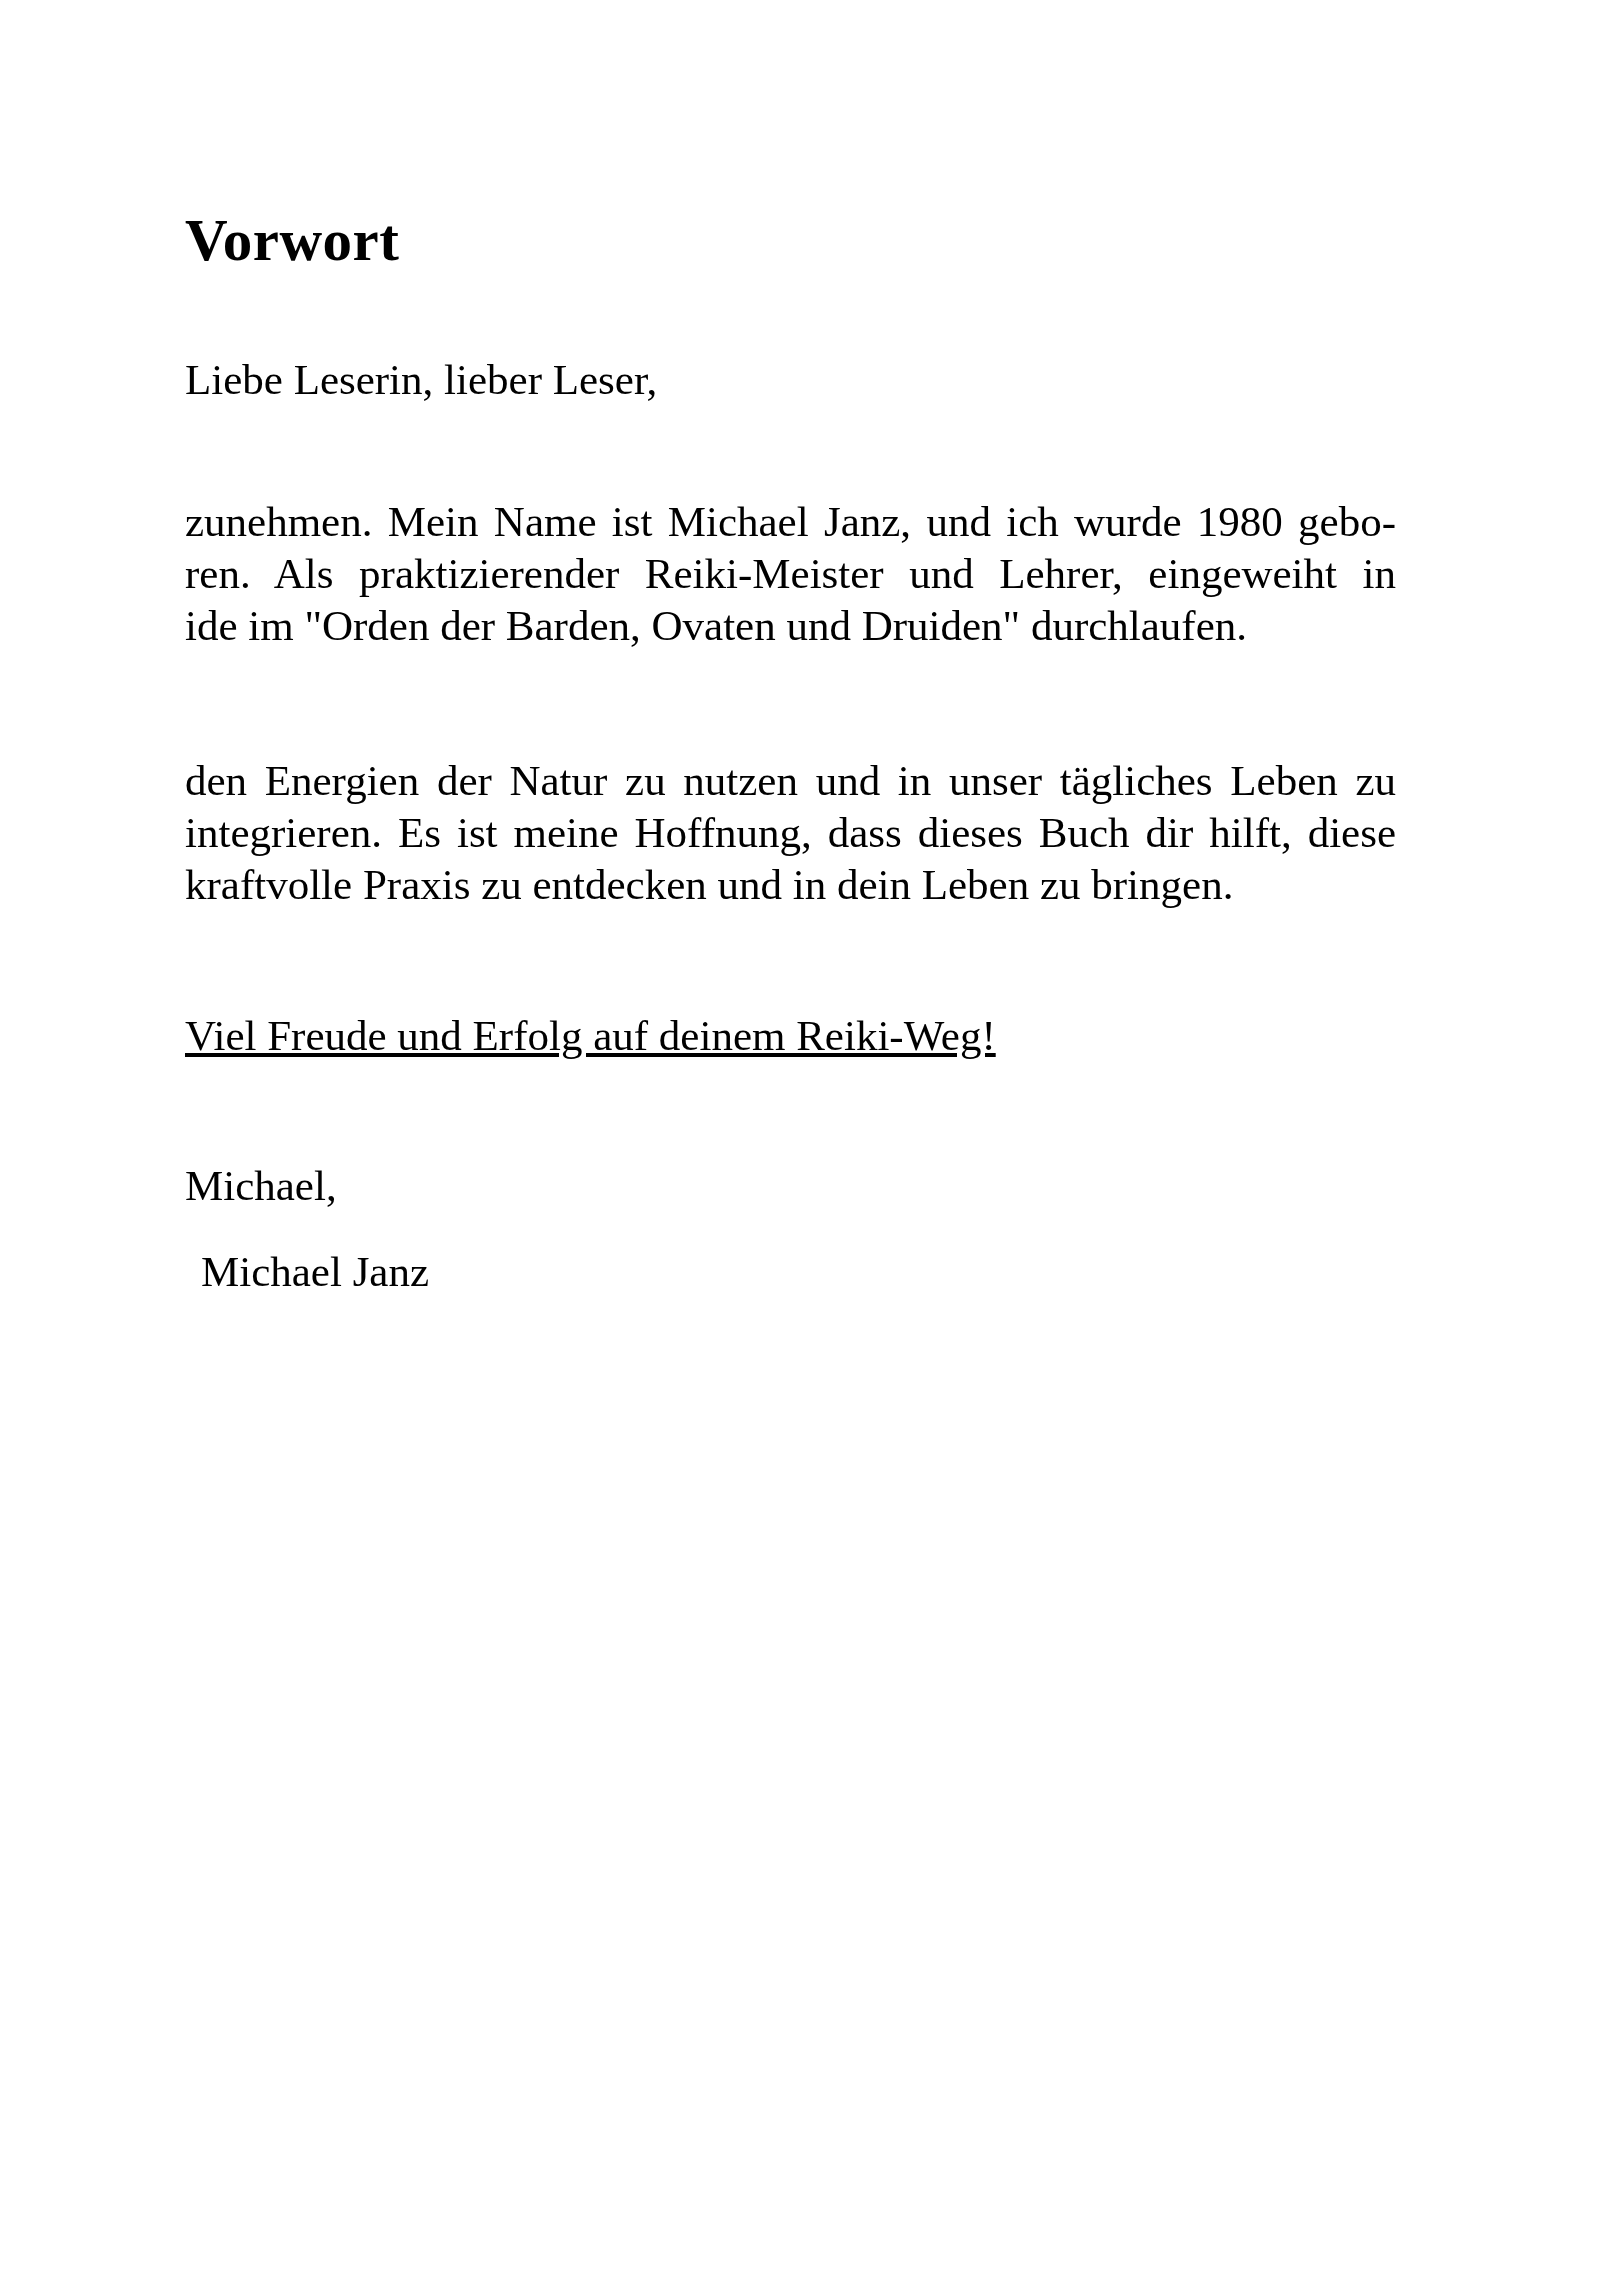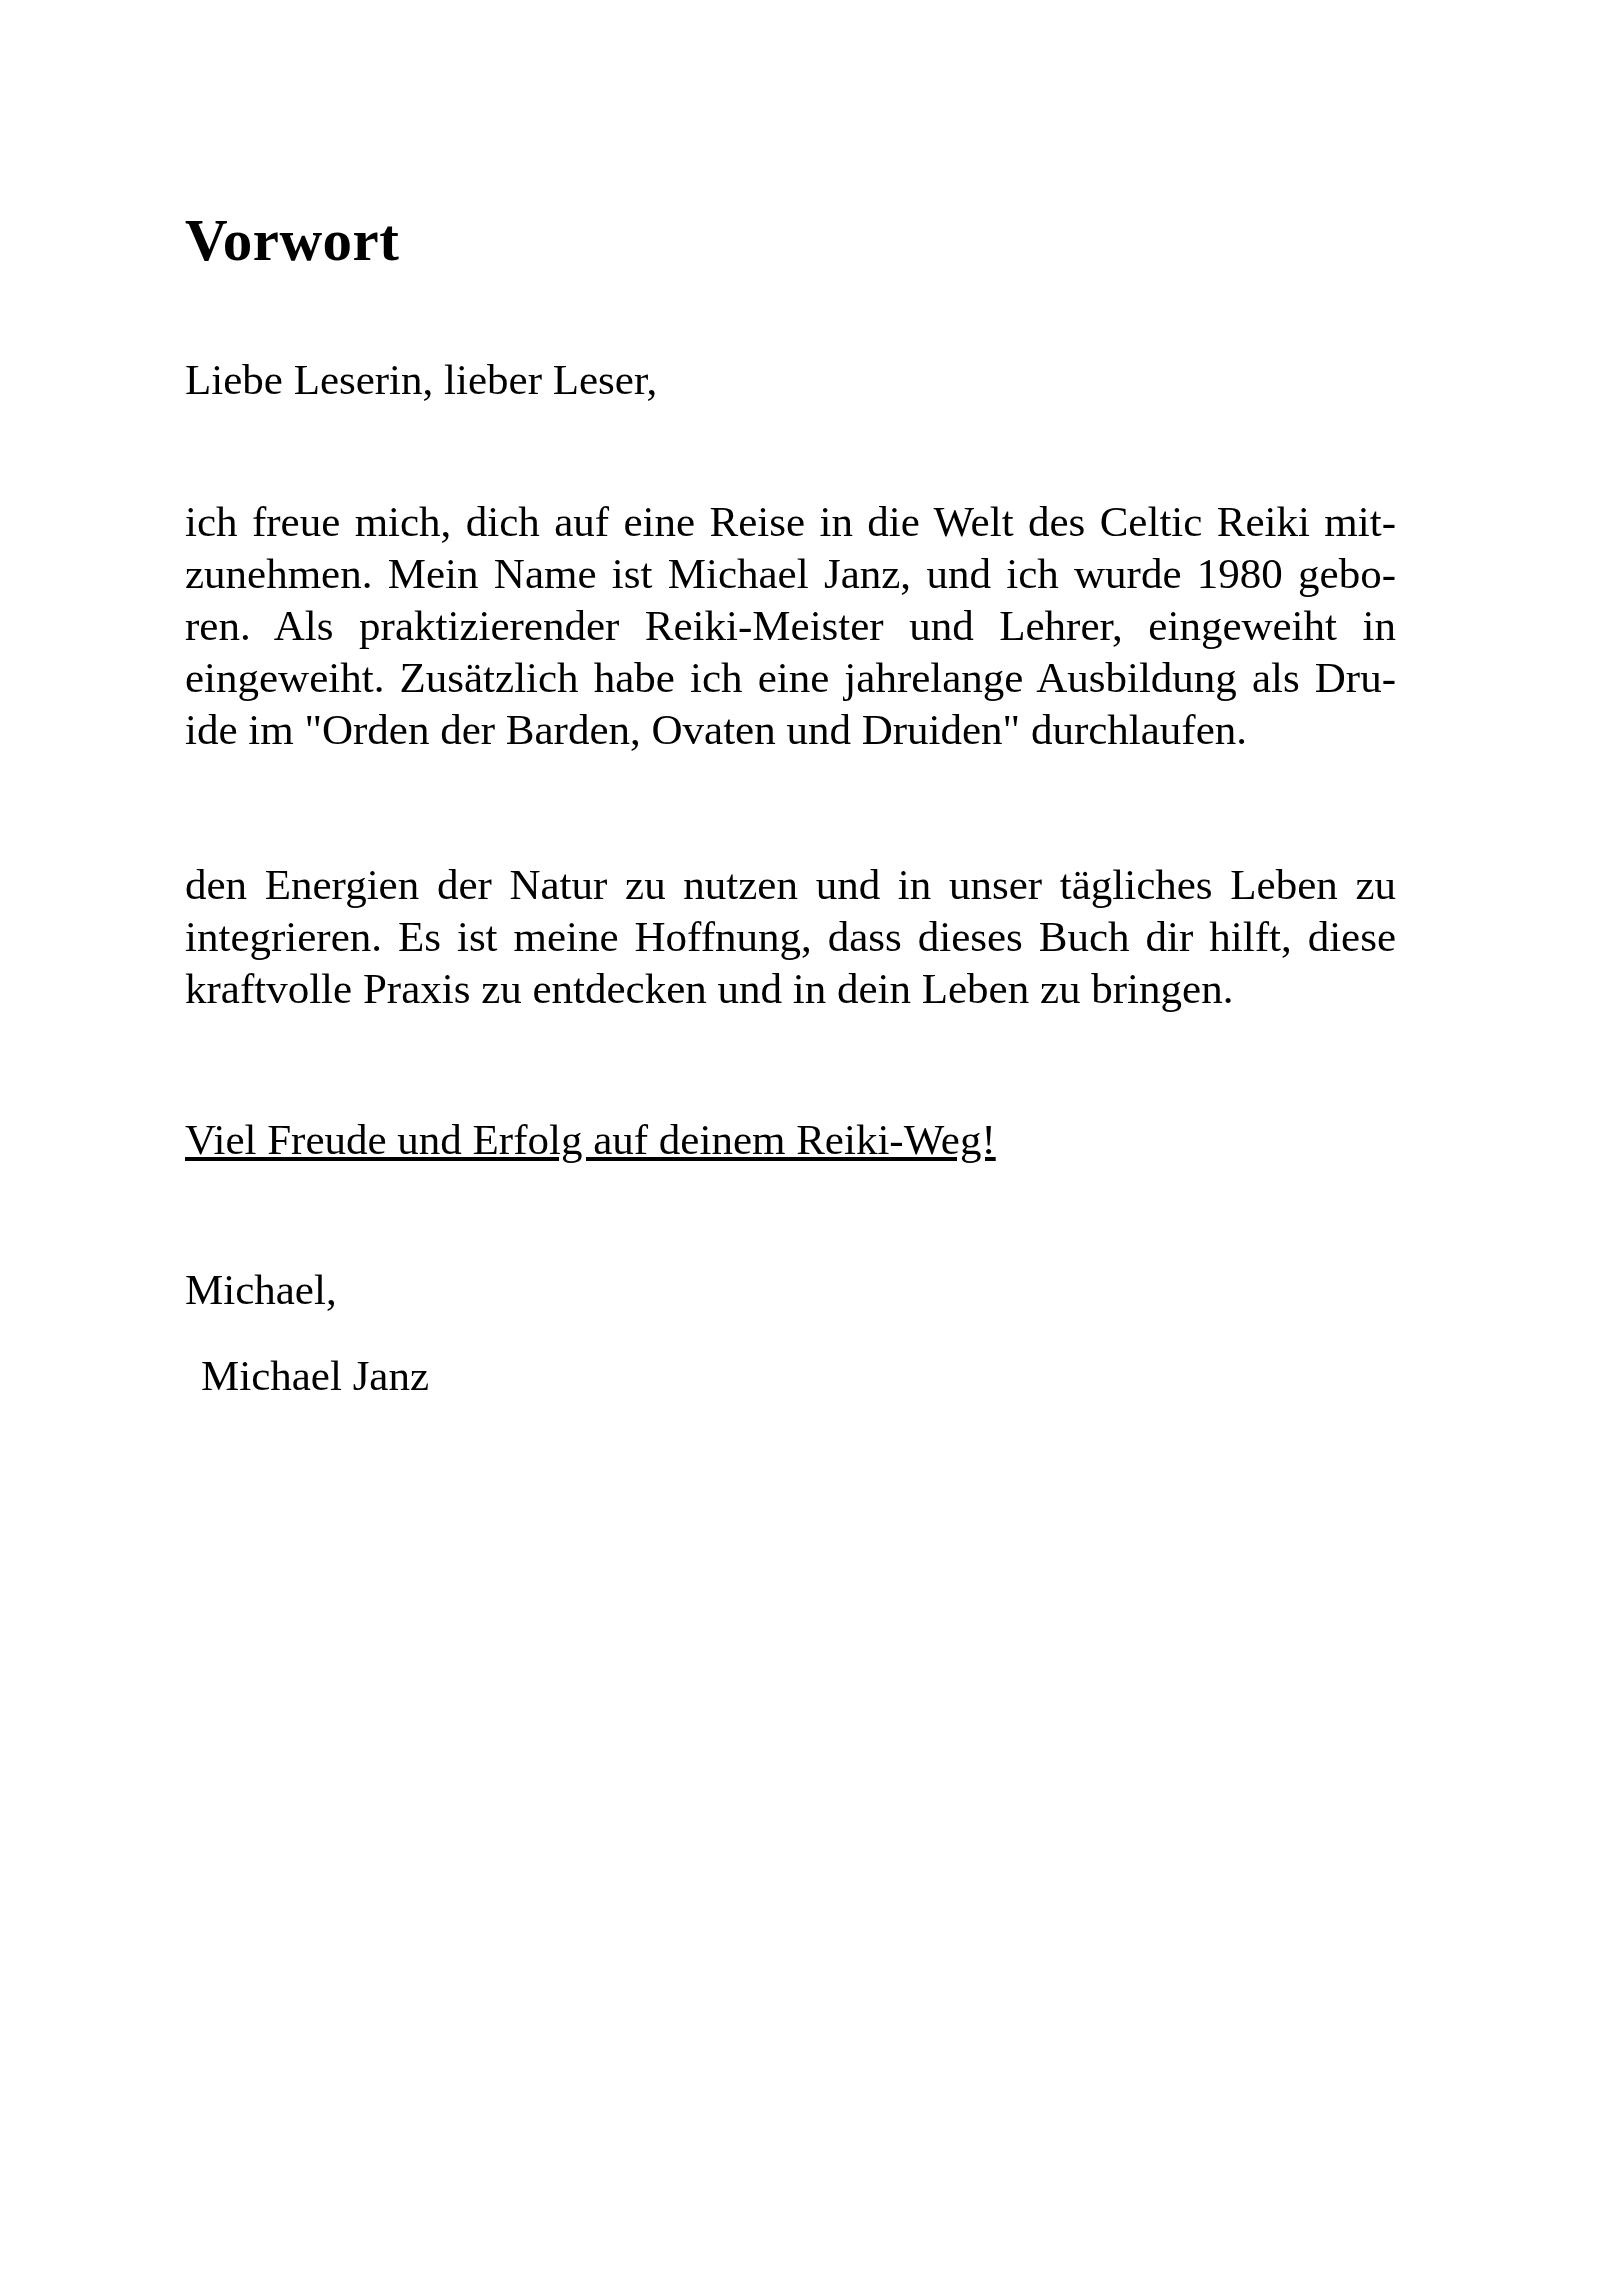--- a/index.html
+++ b/index.html
@@ -59,24 +59,22 @@
 </head>
 <body>
 
 <div class="page">
 
   <h1 class="title">Vorwort</h1>
 
   <div class="body-text salutation line">Liebe Leserin, lieber Leser,</div>
 
   <div class="body-text para para-1">
-    <div class="jline">ich freue mich, dich auf eine Reise in die Welt des Celtic Reiki mit-</div>
     <div class="jline">zunehmen. Mein Name ist Michael Janz, und ich wurde 1980 gebo-</div>
     <div class="jline">ren. Als praktizierender Reiki-Meister und Lehrer, eingeweiht in</div>
-    <div class="jline">eingeweiht. Zusätzlich habe ich eine jahrelange Ausbildung als Dru-</div>
     <div class="line">ide im "Orden der Barden, Ovaten und Druiden" durchlaufen.</div>
   </div>
 
   <div class="body-text para para-2">
     <div class="jline">den Energien der Natur zu nutzen und in unser tägliches Leben zu</div>
     <div class="jline">integrieren. Es ist meine Hoffnung, dass dieses Buch dir hilft, diese</div>
     <div class="line">kraftvolle Praxis zu entdecken und in dein Leben zu bringen.</div>
   </div>
 
   <div class="body-text wish line">Viel Freude und Erfolg auf deinem Reiki-Weg!</div>

